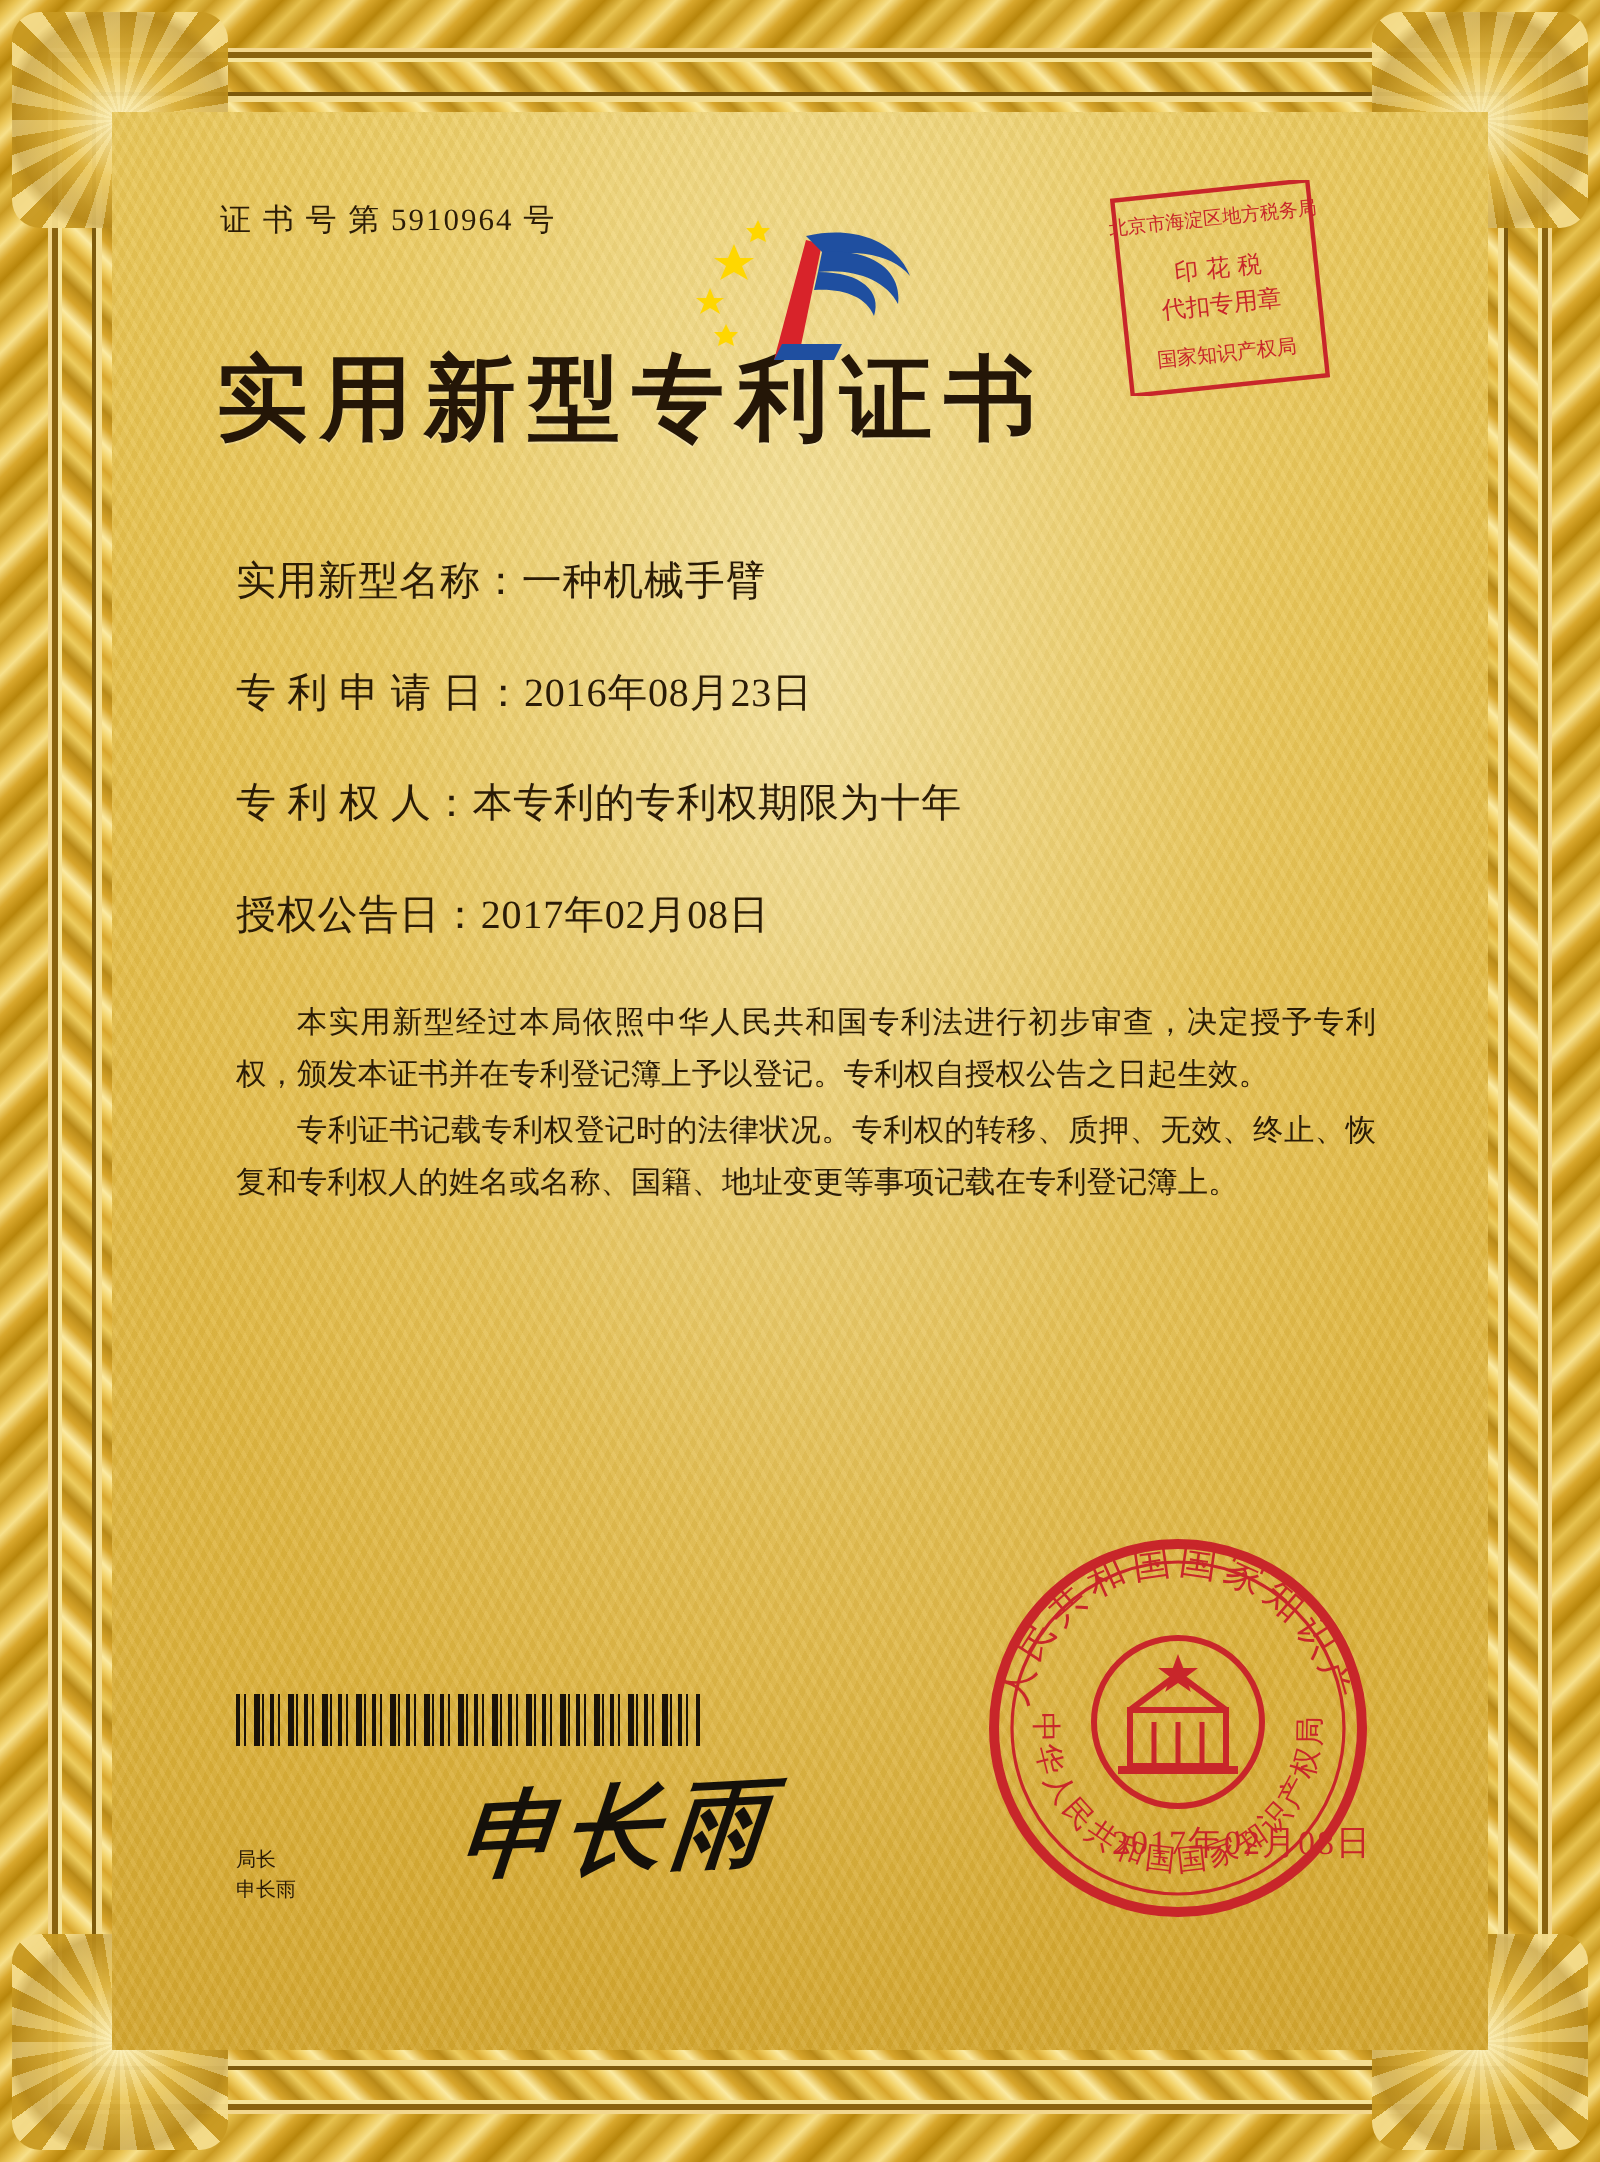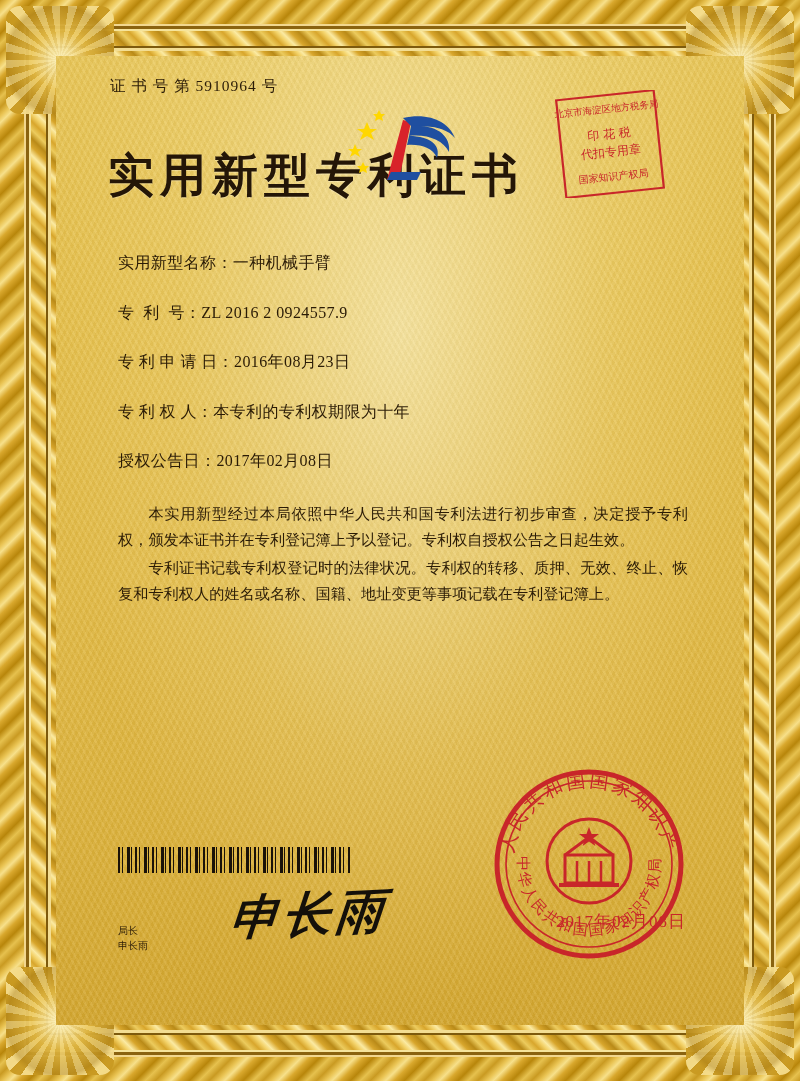--- a/index.html
+++ b/index.html
@@ -71,21 +71,21 @@
     position: absolute;
     inset: 0;
     background:
       repeating-linear-gradient(60deg, rgba(255,255,255,0.06) 0 2px, rgba(0,0,0,0.02) 2px 5px);
     pointer-events: none;
   }
 
   .content {
     position: relative;
     z-index: 3;
-    padding: 20px 52px 0 52px;
+    padding: 44px 52px 0 52px;
     color: #2a1b06;
   }
 
   
   .serial {
     font-size: 15.5px;
     letter-spacing: 1px;
     color: #2b1c07;
     margin-left: 2px;
   }
@@ -119,21 +119,21 @@
     font-family: "DejaVu Serif", serif;
     text-shadow: 0 1px 0 rgba(255,255,255,0.25);
   }
 
   
   .fields {
     margin-top: 46px;
     padding-left: 10px;
   }
   .field {
-    font-size: 16px;
+    font-size: 20px;
     margin-bottom: 28.5px;
     color: #2a1b06;
     letter-spacing: 0.4px;
   }
   .field .lab {
     display: inline-block;
     white-space: pre;
   }
   .field .val {
     display: inline;
@@ -258,23 +258,20 @@
 
     <div class="content">
 
       <div class="serial">证 书 号 第 5910964 号</div>
 
       <div class="title">实用新型专利证书</div>
 
       <div class="fields">
         <div class="field">
           <span class="lab">实用新型名称：</span><span class="val">一种机械手臂</span>
-        </div>
-        <div class="field">
-          <span class="lab">专  利  号：</span><span class="val">ZL 2016 2 0924557.9</span>
         </div>
         <div class="field">
           <span class="lab">专 利 申 请 日：</span><span class="val">2016年08月23日</span>
         </div>
         <div class="field">
           <span class="lab">专 利 权 人：</span><span class="val">本专利的专利权期限为十年</span>
         </div>
         <div class="field">
           <span class="lab">授权公告日：</span><span class="val">2017年02月08日</span>
         </div>

